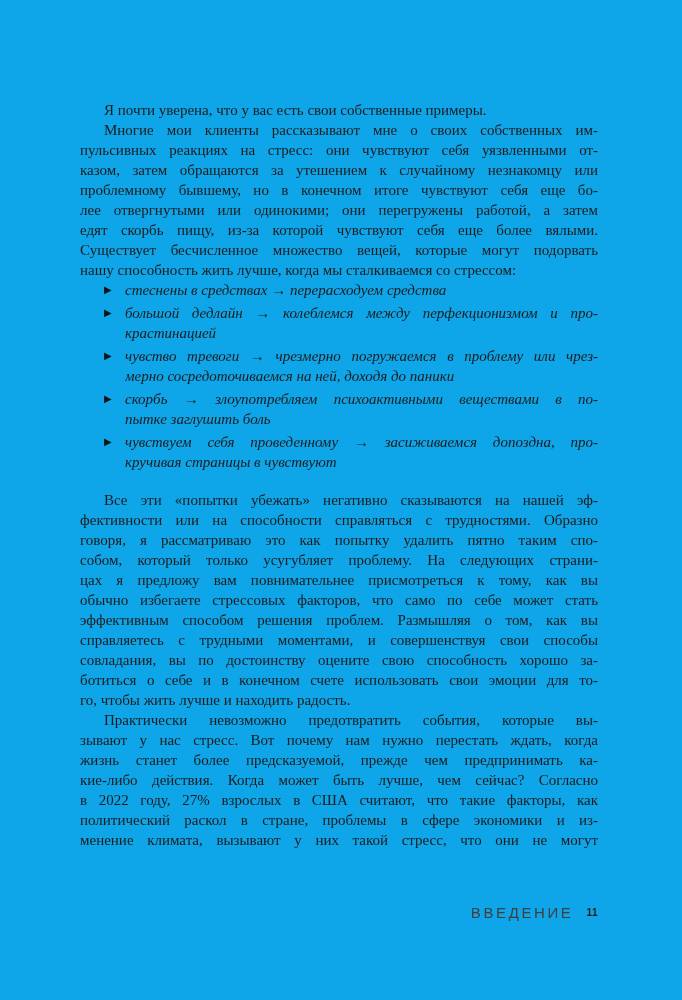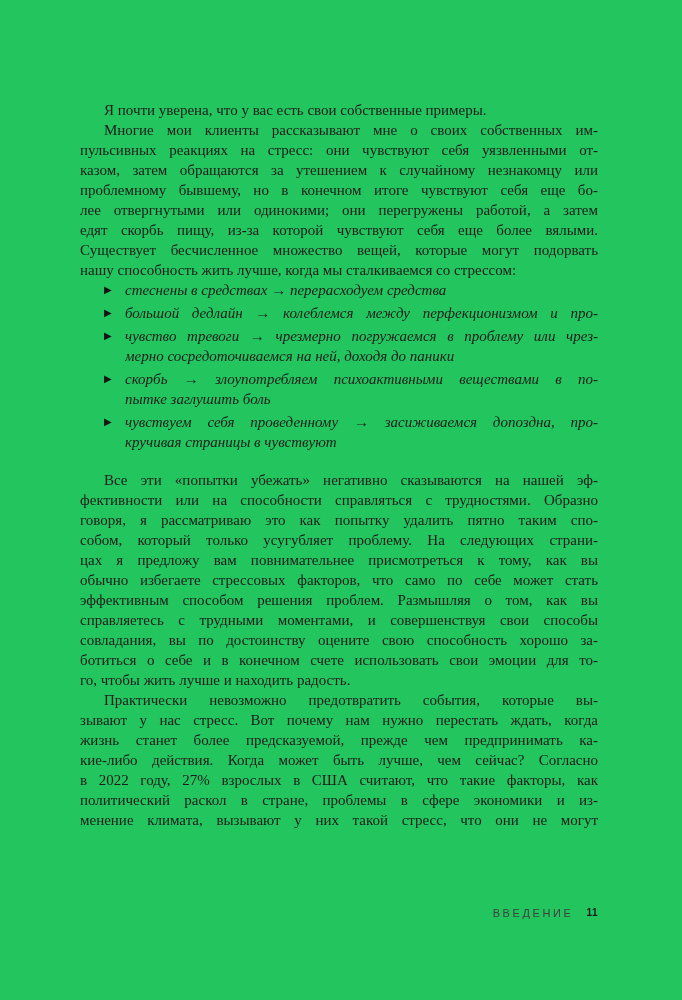--- a/index.html
+++ b/index.html
@@ -1,20 +1,20 @@
 <!DOCTYPE html>
 <html lang="ru"><head>
 <meta charset="utf-8">
 <style>
   html, body { margin: 0; padding: 0; background: #ffffff; }
   .page {
     position: relative;
     width: 682px;
     height: 1000px;
-    background: #22c55e;
+    background: #0ea5e9;
     font-family: "Liberation Serif", "DejaVu Serif", serif;
     color: #1c1c1c;
     overflow: hidden;
   }
   .content {
     position: absolute;
     top: 100px;
     left: 80px;
     width: 518px;
   }
@@ -51,21 +51,21 @@
   }
   .footer {
     position: absolute;
     top: 903px;
     left: 80px;
     width: 518px;
     text-align: right;
     font-family: "Liberation Sans", "DejaVu Sans", sans-serif;
   }
   .footer-section {
-    font-size: 11px;
+    font-size: 15px;
     letter-spacing: 2.6px;
     color: #3f3f3f;
     vertical-align: middle;
   }
   .footer-page {
     font-size: 10px;
     font-weight: bold;
     color: #1c1c1c;
     margin-left: 13px;
     letter-spacing: 0.5px;
@@ -92,20 +92,21 @@
         <div class="line">нашу способность жить лучше, когда мы сталкиваемся со стрессом:</div>
       </div>
       <div class="bullet-list">
         <div class="bullet-item">
           <span class="bullet-marker">▶</span>
           <div class="line">стеснены в средствах → перерасходуем средства</div>
         </div>
         <div class="bullet-item">
           <span class="bullet-marker">▶</span>
           <div class="line just">большой дедлайн → колеблемся между перфекционизмом и про-</div>
+          <div class="line">крастинацией</div>
         </div>
         <div class="bullet-item">
           <span class="bullet-marker">▶</span>
           <div class="line just">чувство тревоги → чрезмерно погружаемся в проблему или чрез-</div>
           <div class="line">мерно сосредоточиваемся на ней, доходя до паники</div>
         </div>
         <div class="bullet-item">
           <span class="bullet-marker">▶</span>
           <div class="line just">скорбь → злоупотребляем психоактивными веществами в по-</div>
           <div class="line">пытке заглушить боль</div>

